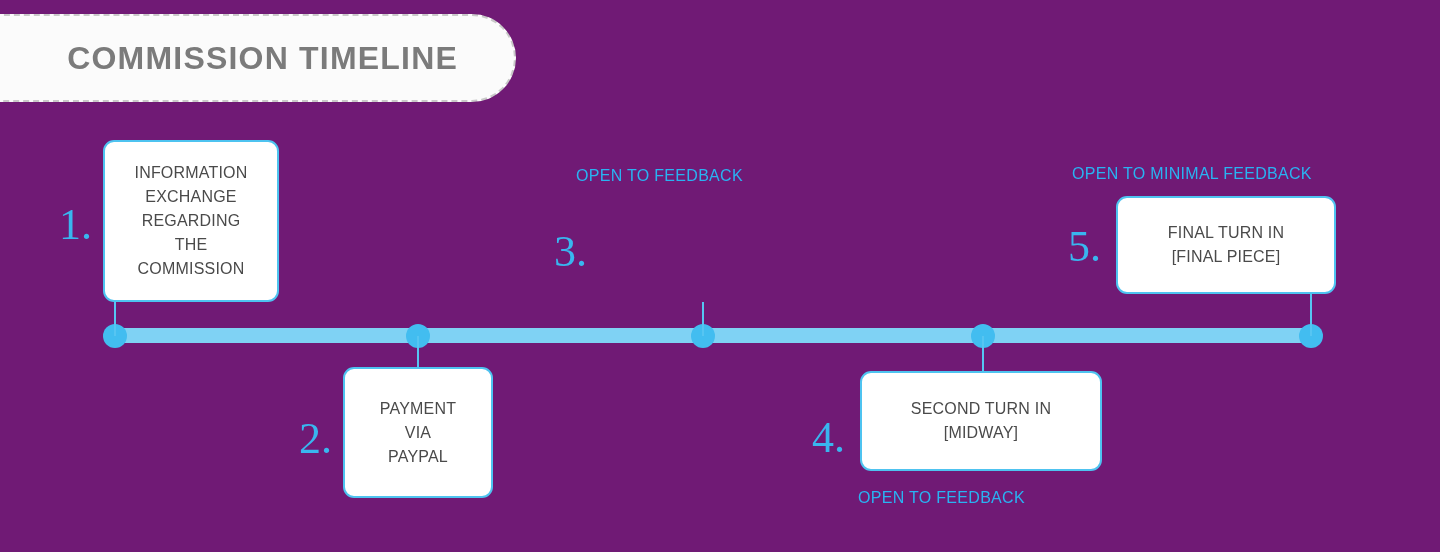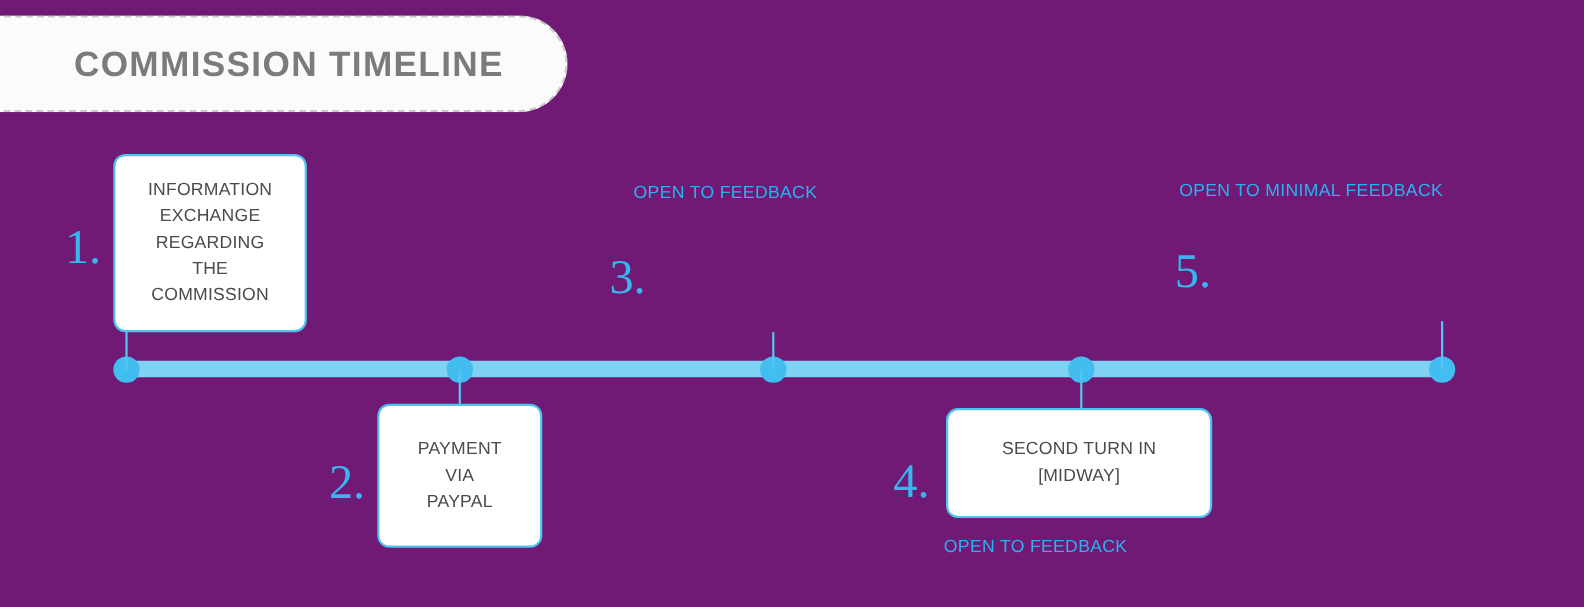--- a/index.html
+++ b/index.html
@@ -153,15 +153,19 @@
   <div class="connector" style="left:983px; top:336px; height:36px;"></div>
   <div class="step-box" style="left:860px; top:371px; width:242px; height:100px;">
     <div class="step-box-text">SECOND TURN IN
 [MIDWAY]</div>
   </div>
   <div class="step-number" style="left:812px; top:416px;">4.</div>
   <div class="caption" style="left:858px; top:489px;">OPEN TO FEEDBACK</div>
 
   <div class="caption" style="left:1040px; top:165px;margin-left:32px;">OPEN TO MINIMAL FEEDBACK</div>
   <div class="connector" style="left:1311px; top:292px; height:44px;"></div>
+  <div class="step-box" style="left:1116px; top:196px; width:220px; height:98px;">
+    <div class="step-box-text">FINAL TURN IN
+[FINAL PIECE]</div>
+  </div>
   <div class="step-number" style="left:1068px; top:225px;">5.</div>
 
 </div>
 
 </body></html>

